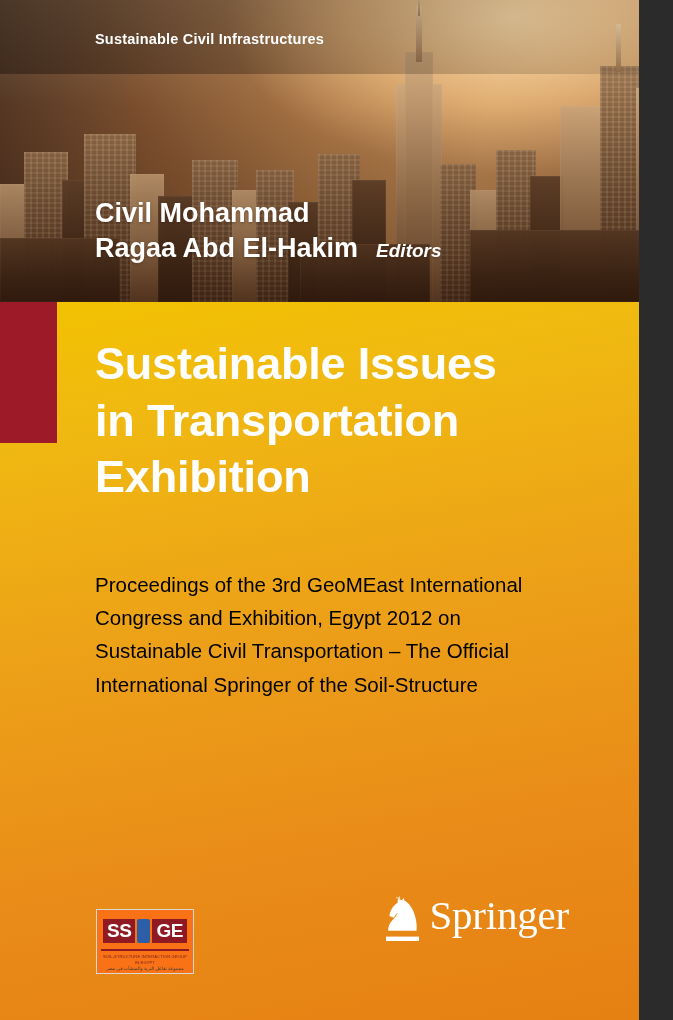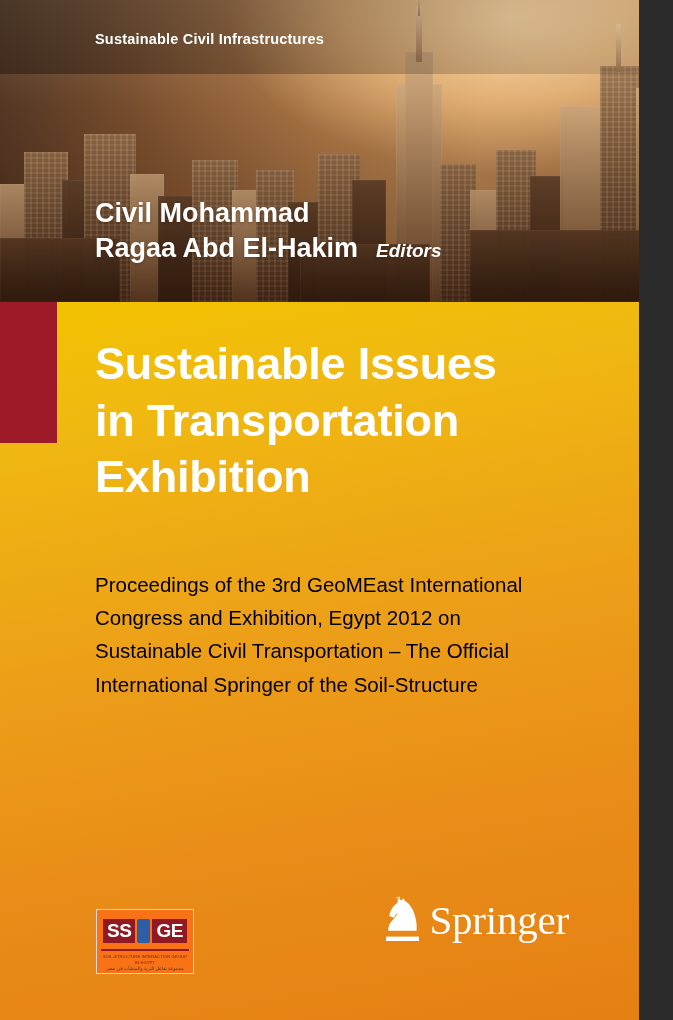--- a/index.html
+++ b/index.html
@@ -189,21 +189,20 @@
     text-align: center;
     direction: rtl;
   }
 
   
   .springer {
     position: absolute;
     right: 70px;
     top: 895px;
     display: flex;
-    align-items: center;
     gap: 3px;
   }
   .springer-word {
     color: #ffffff;
     font-family: "Liberation Serif", serif;
     font-size: 41px;
     letter-spacing: -0.2px;
     line-height: 1;
   }
   .knight {

